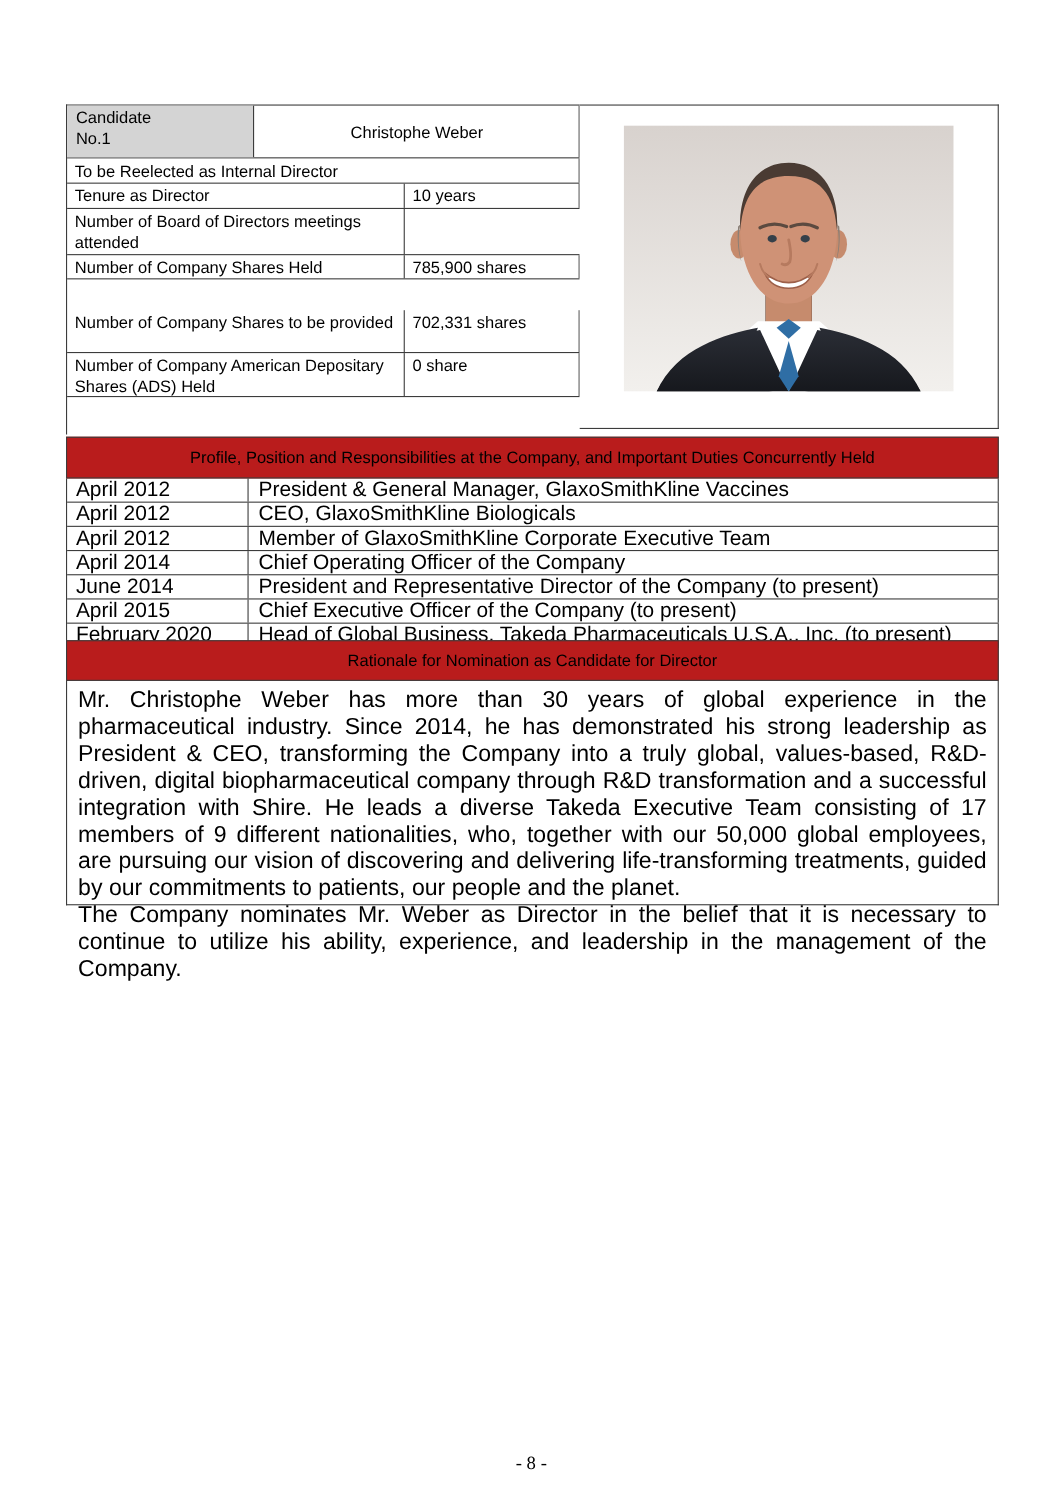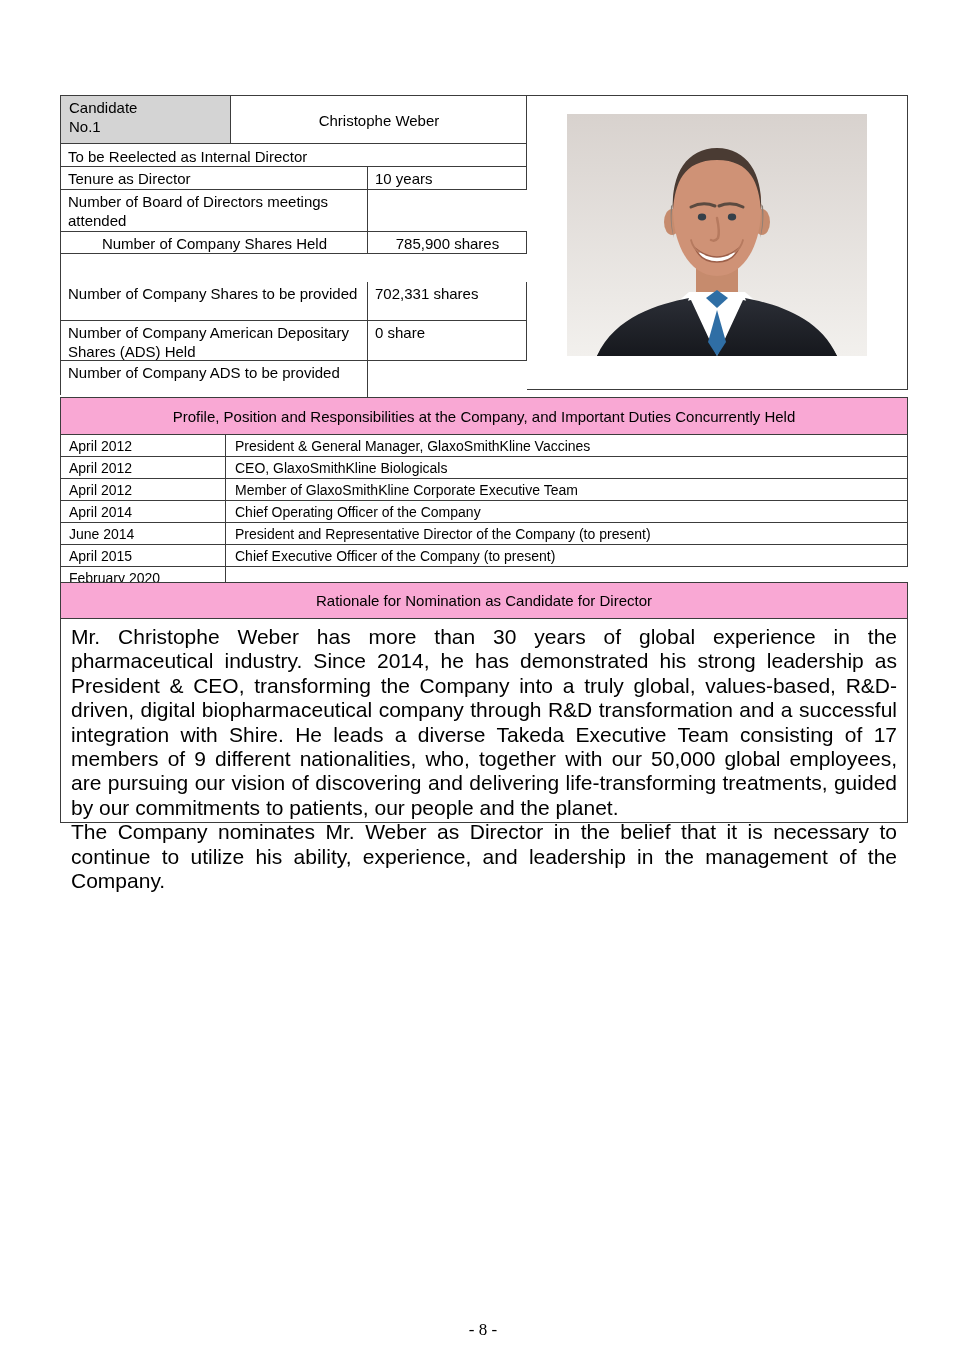--- a/index.html
+++ b/index.html
@@ -35,31 +35,31 @@
 
   
   .photo-cell {
     left:527px; top:95px; width:381px; height:295px;
     border:1px solid #3c3c3c; border-left:none; background:#fff;
   }
   .photo { position:absolute; left:40px; top:18px; }
 
   
   .band {
-    left:60px; width:848px; height:38px; background:#f9a8d4;
+    left:60px; width:848px; height:38px; background:#b91c1c;
     border:1px solid #3c3c3c; display:flex; align-items:center; justify-content:center;
     font-size:15px;
   }
   .band-profile { top:397px; }
   .band-rationale { top:582px; height:37px; }
 
   
   .career-table {
     left:60px; top:435px; width:848px;
-    border-left:1px solid #3c3c3c; font-size:14px;
+    border-left:1px solid #3c3c3c; font-size:19px;
   }
   .career-row { display:flex; height:21px; border-bottom:1px solid #3c3c3c; }
   .career-date {
     width:165px; box-sizing:border-box; border-right:1px solid #3c3c3c;
     padding-left:8px; display:flex; align-items:center;
   }
   .career-role {
     flex:1; box-sizing:border-box; border-right:1px solid #3c3c3c;
     padding-left:9px; display:flex; align-items:center; white-space:nowrap;
   }
@@ -101,37 +101,36 @@
 
   <div class="row" style="height:23px;">
     <div class="cell stat-label">Tenure as Director</div>
     <div class="cell stat-value">10 years</div>
   </div>
 
   <div class="row" style="height:42px;">
     <div class="cell stat-label">Number of Board of Directors meetings attended</div>
   </div>
 
-  <div class="row" style="height:22px;text-align:center;">
+  <div class="row" style="height:22px;">
     <div class="cell stat-label">Number of Company Shares Held</div>
     <div class="cell stat-value">785,900 shares</div>
   </div>
 
   <div class="row" style="height:39px;margin-top:28px;">
     <div class="cell stat-label">Number of Company Shares to be provided</div>
     <div class="cell stat-value">702,331 shares</div>
   </div>
 
   <div class="row" style="height:40px;">
     <div class="cell stat-label">Number of Company American Depositary Shares (ADS) Held</div>
     <div class="cell stat-value">0 share</div>
   </div>
 
   <div class="row" style="height:40px;">
-    <div class="cell stat-label">Number of Company ADS to be provided</div>
   </div>
 
 </div>
 
 <div class="abs photo-cell">
   <svg class="photo" width="300" height="242" viewBox="0 0 300 242" aria-hidden="true">
     <defs>
       <linearGradient id="pbg" x1="0" y1="0" x2="0" y2="1">
         <stop offset="0" stop-color="#d8d2ce"></stop>
         <stop offset="1" stop-color="#f2f0ed"></stop>
@@ -202,20 +201,21 @@
   <div class="career-row">
     <div class="career-date">June 2014</div>
     <div class="career-role">President and Representative Director of the Company (to present)</div>
   </div>
   <div class="career-row">
     <div class="career-date">April 2015</div>
     <div class="career-role">Chief Executive Officer of the Company (to present)</div>
   </div>
   <div class="career-row">
     <div class="career-date">February 2020</div>
+    <div class="career-role">Head of Global Business, Takeda Pharmaceuticals U.S.A., Inc. (to present)</div>
   </div>
 </div>
 
 <div class="abs band band-rationale">
   <span>Rationale for Nomination as Candidate for Director</span>
 </div>
 
 <div class="abs rationale-box">
   <p>Mr. Christophe Weber has more than 30 years of global experience in the pharmaceutical industry. Since 2014, he has demonstrated his strong leadership as President &amp; CEO, transforming the Company into a truly global, values-based, R&amp;D-driven, digital biopharmaceutical company through R&amp;D transformation and a successful integration with Shire. He leads a diverse Takeda Executive Team consisting of 17 members of 9 different nationalities, who, together with our 50,000 global employees, are pursuing our vision of discovering and delivering life-transforming treatments, guided by our commitments to patients, our people and the planet.</p>
   <p>The Company nominates Mr. Weber as Director in the belief that it is necessary to continue to utilize his ability, experience, and leadership in the management of the Company.</p>

